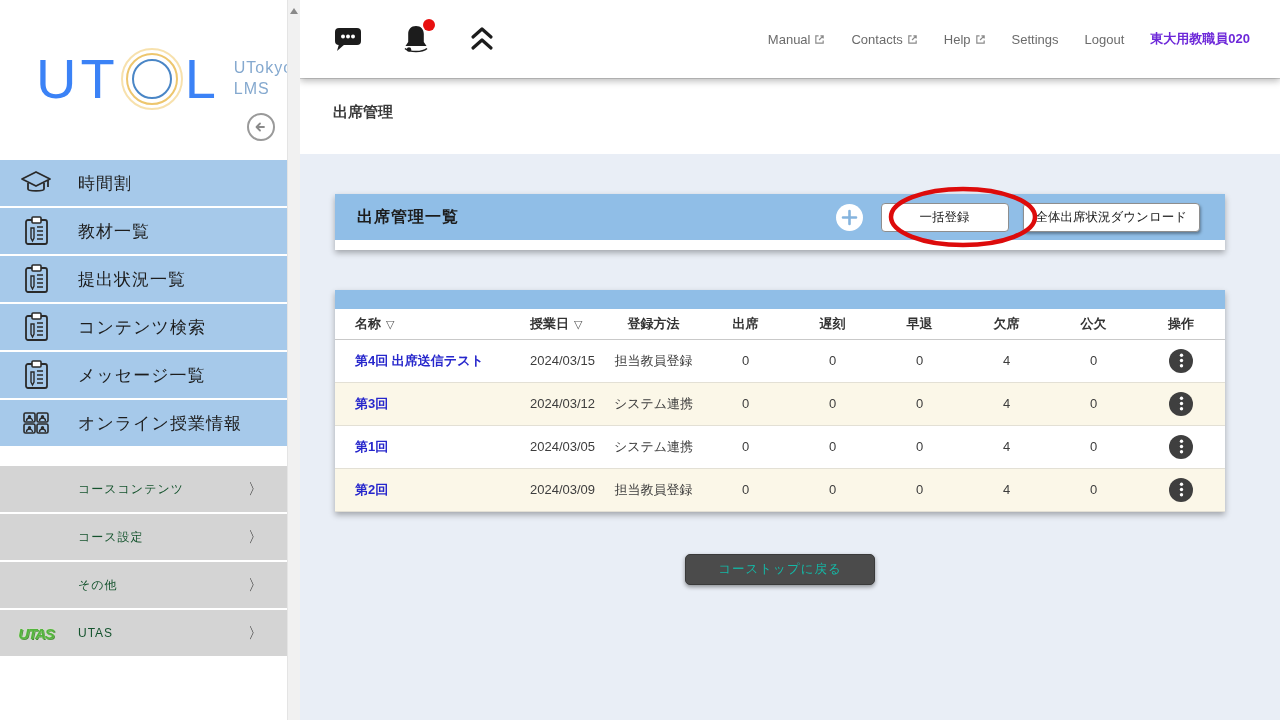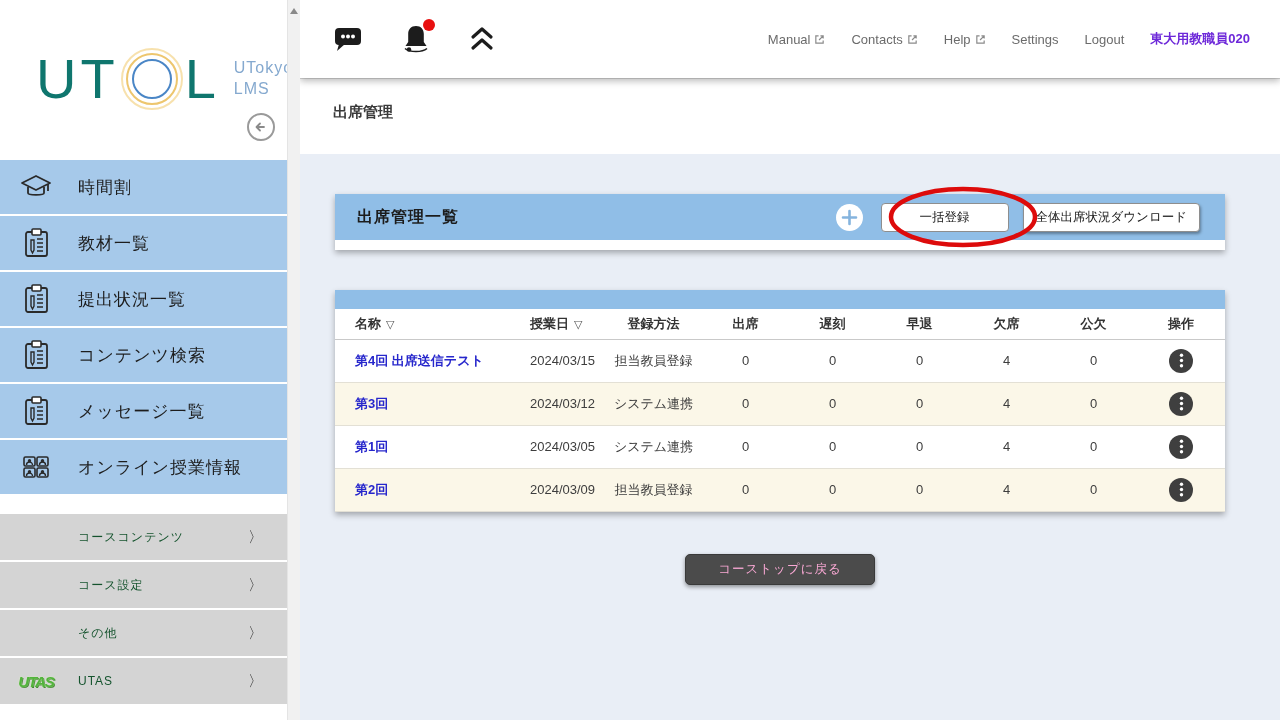--- a/index.html
+++ b/index.html
@@ -6,31 +6,31 @@
   html,body { width:1280px; height:720px; overflow:hidden; }
   body {
     font-family:"Liberation Sans","DejaVu Sans",sans-serif;
     display:flex; background:#e9eef6; color:#333;
   }
 
   
   .sidebar { width:287px; height:720px; background:#fff; flex:0 0 287px; position:relative; }
   .logo-area { height:160px; position:relative; background:#fff; }
   .logo-row { position:absolute; left:36px; top:48px; display:flex; align-items:center; }
-  .logo-letters { font-size:56px; font-weight:100; color:#0f766e; letter-spacing:4px; line-height:1; }
+  .logo-letters { font-size:56px; font-weight:100; color:#3b82f6; letter-spacing:4px; line-height:1; }
   .logo-o-wrap { position:relative; width:62px; height:62px; margin:0 2px; }
   .ring { position:absolute; border-radius:50%; }
   .ring.r1 { left:0; top:0; width:62px; height:62px; border:2px solid #f0c96a; opacity:.55; }
   .ring.r2 { left:5px; top:5px; width:52px; height:52px; border:2px solid #e8b84a; opacity:.8; }
   .ring.r3 { left:11px; top:11px; width:40px; height:40px; border:2.5px solid #4a86c6; background:#fff; }
   .logo-sub { margin-left:14px; color:#85a9cf; font-size:16px; line-height:1.3; font-weight:300; letter-spacing:1px; }
   .collapse-btn { position:absolute; right:12px; top:113px; width:28px; height:28px; border:2px solid #9a9a9a; border-radius:50%; background:#fff; display:flex; align-items:center; justify-content:center; cursor:pointer; }
 
   .nav-item {
-    height:56px; background:#a6c9ea; display:flex; align-items:center;
+    height:48px; background:#a6c9ea; display:flex; align-items:center;
     border-bottom:2px solid #fff; cursor:pointer; padding-left:16px;
   }
   .nav-icon { width:40px; height:36px; display:flex; align-items:center; justify-content:center; flex:0 0 40px; }
   .nav-label { font-size:17px; color:#1d1d1d; margin-left:22px; letter-spacing:1px; }
   .nav-gap { height:18px; background:#fff; }
   .menu-item {
     height:48px; background:#d4d4d4; display:flex; align-items:center;
     border-bottom:2px solid #fff; cursor:pointer; padding:0 24px 0 16px;
   }
   .menu-label { font-size:12px; color:#14532d; margin-left:62px; letter-spacing:1px; }
@@ -80,21 +80,21 @@
   .att td { height:43px; color:#3d3d3d; border-bottom:1px solid #e3e0d5; }
   .att tr.row-even td { background:#fbf7e8; }
   .att th.col-l, .att td.col-l { text-align:left; padding-left:20px; }
   .att th.col-c, .att td.col-c { text-align:center; }
   .att a.session-link { color:#2727cc; font-weight:bold; text-decoration:none; cursor:pointer; }
   .sort-glyph { margin-left:5px; font-size:11px; color:#555; font-weight:normal; }
   .kebab { width:24px; height:24px; border-radius:50%; background:#3f3f3f; display:inline-flex; align-items:center; justify-content:center; cursor:pointer; vertical-align:middle; }
 
   .back-row { width:890px; margin-left:35px; margin-top:42px; text-align:center; }
   .btn-dark {
-    background:#4b4b4b; color:#f9a8d4; border:1px solid #3a3a3a; border-radius:5px;
+    background:#4b4b4b; color:#14b8a6; border:1px solid #3a3a3a; border-radius:5px;
     width:190px; height:31px; font-size:12.5px; letter-spacing:1px; cursor:pointer;
     box-shadow:0 2px 4px rgba(0,0,0,.4); font-family:inherit;
   }
 </style>
 </head>
 <body>
 
 <aside class="sidebar">
   <div class="logo-area">
     <div class="logo-row">

